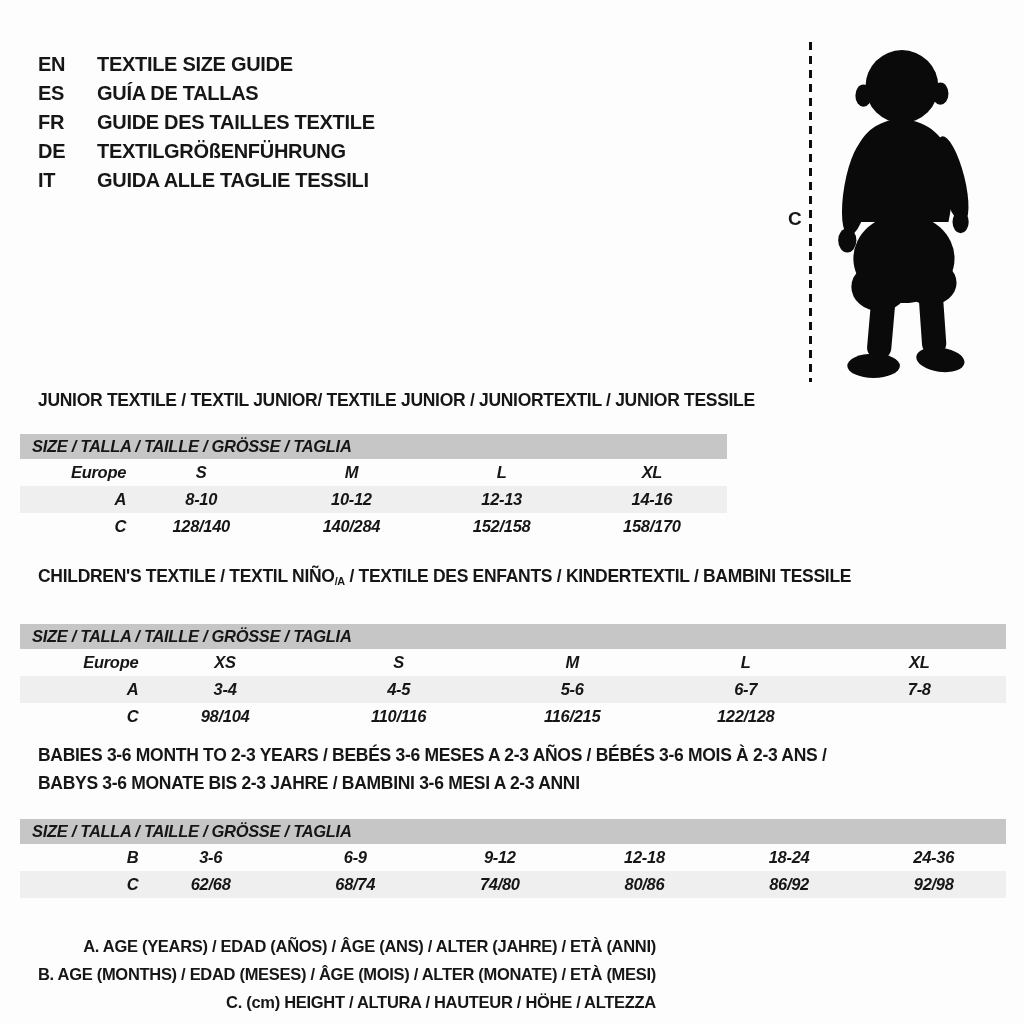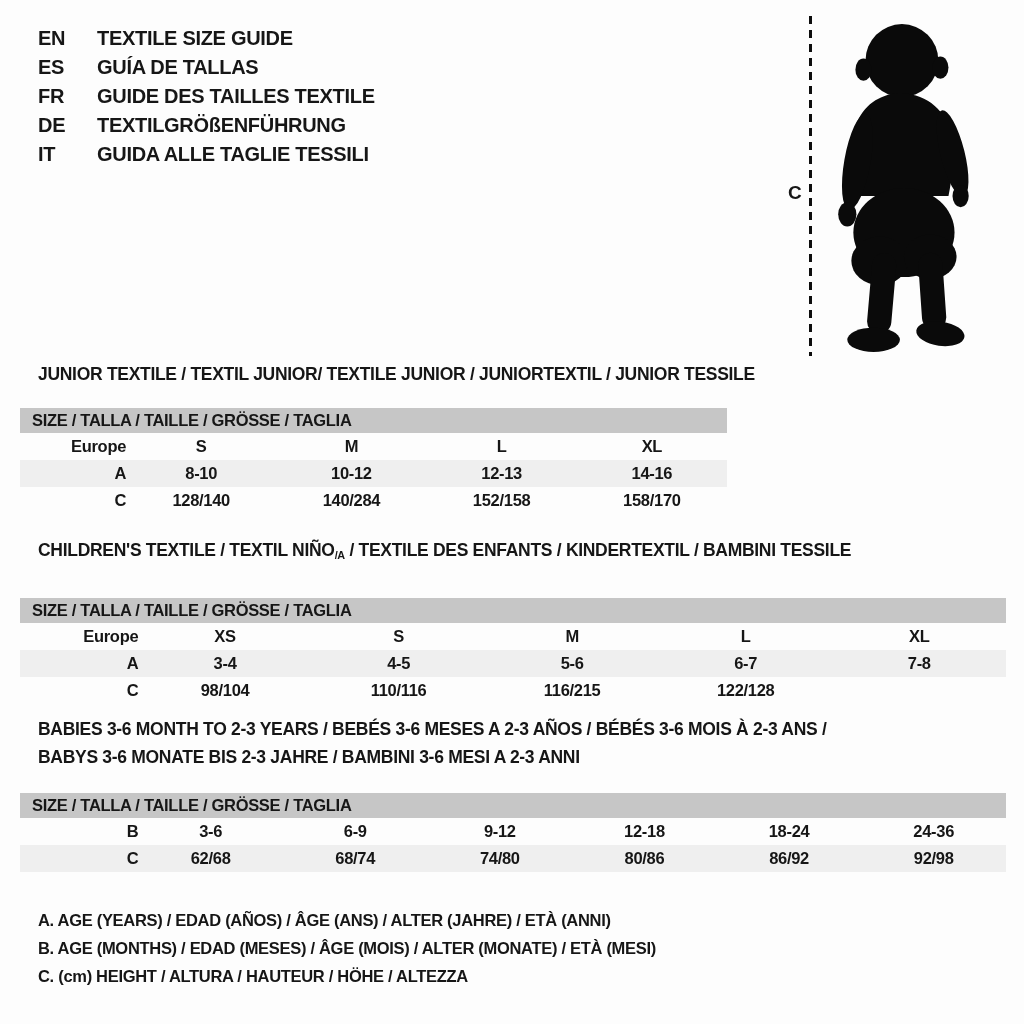--- a/index.html
+++ b/index.html
@@ -6,41 +6,41 @@
   html, body { width: 1024px; height: 1024px; }
   body {
     background: #fdfdfd;
     font-family: "Liberation Sans", sans-serif;
     font-weight: bold;
     color: #161616;
     position: relative;
     overflow: hidden;
     letter-spacing: -0.3px;
   }
-  .abs { position: absolute; }
+  .abs { position: absolute; margin-top: 26px; }
 
   
   .lang-list { top: 24px; left: 38px; }
   .lang-row { display: flex; line-height: 29px; font-size: 20px; }
   .lang-code { width: 59px; }
 
   
   .fig { top: 8px; left: 779px; width: 218px; height: 356px; display: flex; }
   .fig-c { width: 30px; padding-left: 9px; font-size: 19px; margin-top: 174px; }
   .dotline {
     width: 3px; height: 340px; margin-top: 8px;
     background: repeating-linear-gradient(to bottom, #0d0d0d 0 8px, transparent 8px 14px);
   }
   .fig svg { margin-left: 14px; margin-top: 6px; }
 
   
   .section-title { font-size: 17.5px; line-height: 20px; margin-left: 18px; white-space: nowrap; }
   .sub-a { font-size: 0.62em; vertical-align: -0.28em; }
 
-  .tbl { margin-top: 24px; }
+  .tbl { margin-top: 24px; font-style: italic; }
   .tbl-header {
     background: #c6c6c6; height: 25px; line-height: 25px;
     padding-left: 12px; font-size: 16.5px;
   }
   .row { display: grid; height: 27px; line-height: 27px; font-size: 16.5px; }
   .row.shaded { background: #efefef; }
   .cell-label { padding-left: 12px; text-align: right; }
   .cell { text-align: center; }
 
   .t-junior { width: 707px; }
@@ -50,21 +50,21 @@
   .t-babies .row { grid-template-columns: 12% repeat(6, 1fr); }
 
   .sec-junior { top: 364px; left: 20px; }
   .sec-children { top: 540px; left: 20px; }
   .sec-children .tbl { margin-top: 33px; }
   .sec-babies { top: 715px; left: 20px; }
   .sec-babies .section-title { line-height: 28px; }
   .sec-babies .tbl { margin-top: 22px; }
 
   
-  .legend { top: 906px; left: 38px; }
+  .legend { top: 906px; left: 38px; text-align: right; }
   .legend-line { line-height: 28px; font-size: 16.5px; white-space: nowrap; }
 </style>
 </head>
 <body>
 
 <div class="abs lang-list">
   <div class="lang-row">
     <span class="lang-code">EN</span>
     <span class="lang-title">TEXTILE SIZE GUIDE</span>
   </div>

